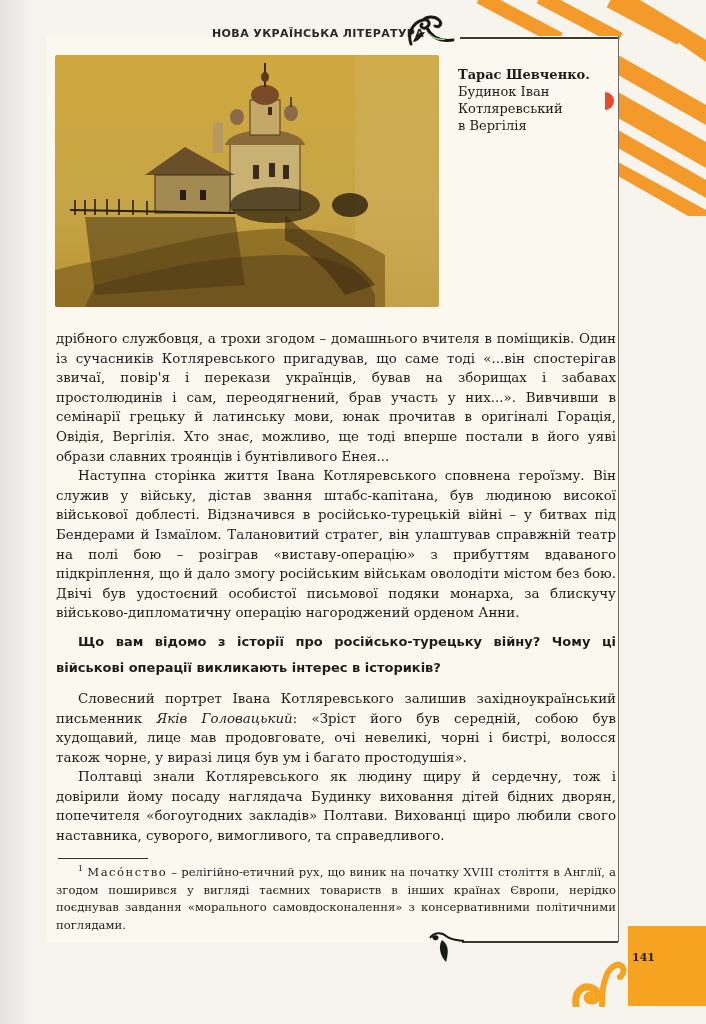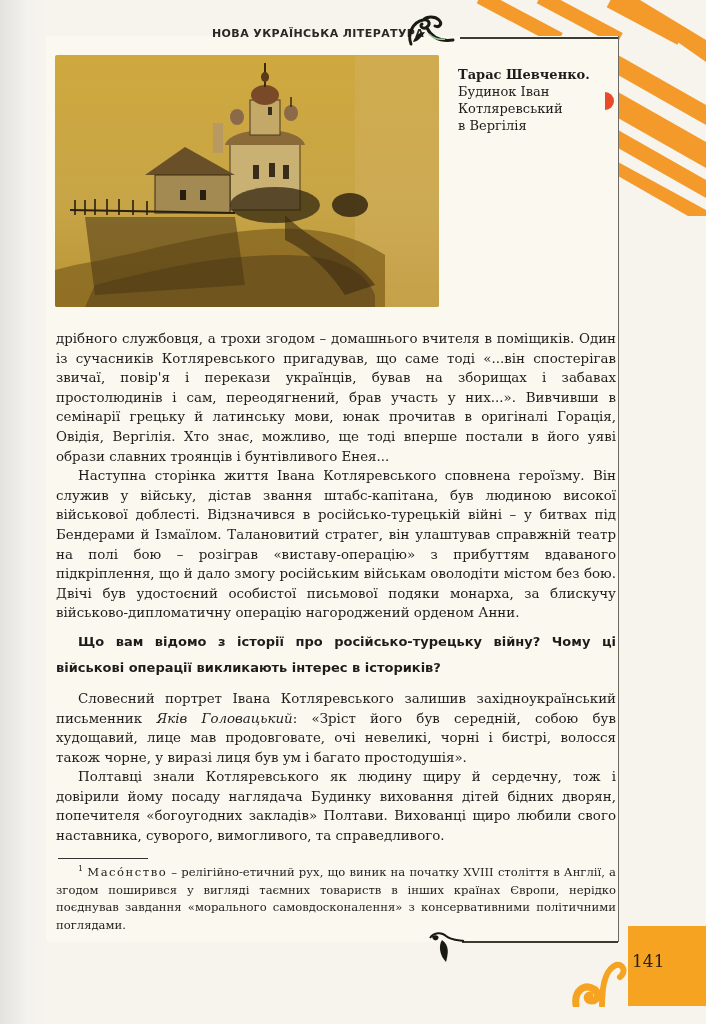--- a/index.html
+++ b/index.html
@@ -76,21 +76,21 @@
     position: absolute; left: 56px; top: 864px; width: 560px;
     font-size: 11.6px; line-height: 17.6px; text-align: justify; text-indent: 22px;
   }
   sup { font-size: 8px; vertical-align: super; line-height: 0; }
   .page-box {
     position: absolute; left: 628px; top: 926px; width: 78px; height: 80px;
     background: #f5a321;
   }
   .page-number {
     position: absolute; left: 632px; top: 951px;
-    font-size: 17px; font-weight: normal; color: #2a2218;
+    font-size: 11px; font-weight: bold; color: #2a2218;
   }
   .ornament-bottom {
     position: absolute; left: 572px; top: 955px; width: 56px; height: 52px;
   }
   .flourish-bottom {
     position: absolute; left: 428px; top: 930px; width: 38px; height: 34px;
   }
 </style>
 </head>
 <body>

